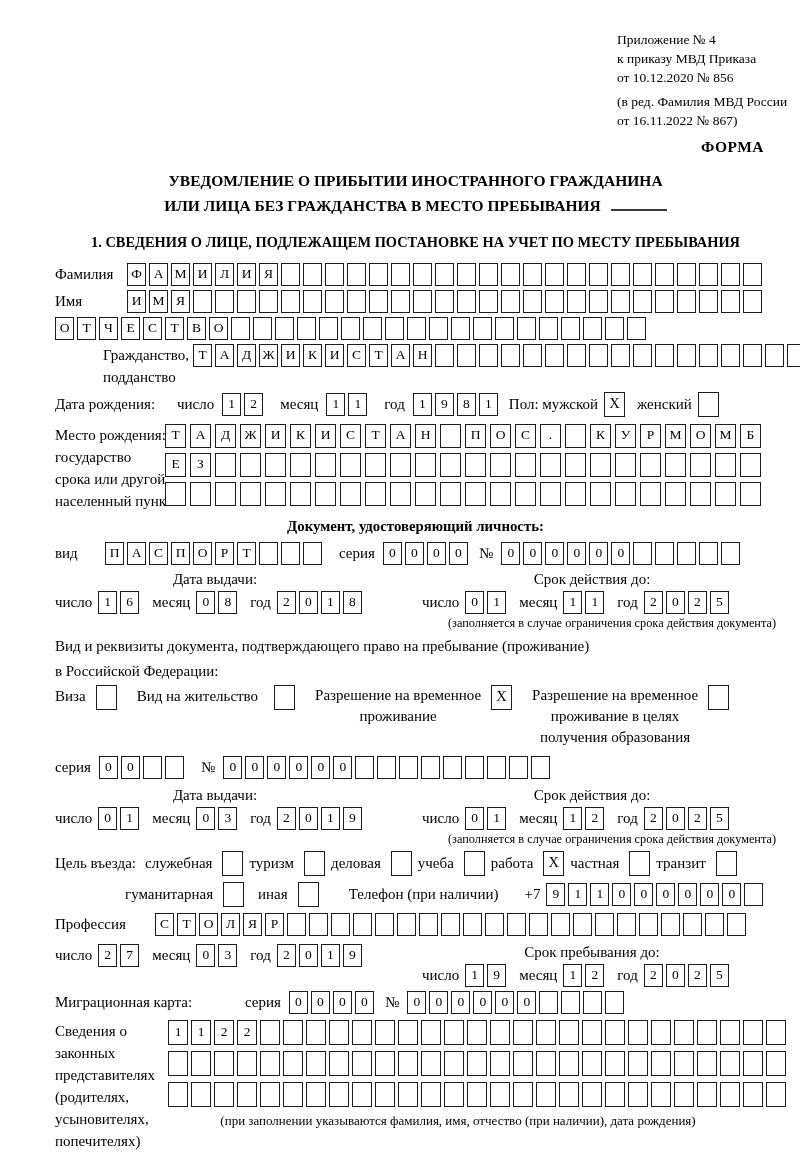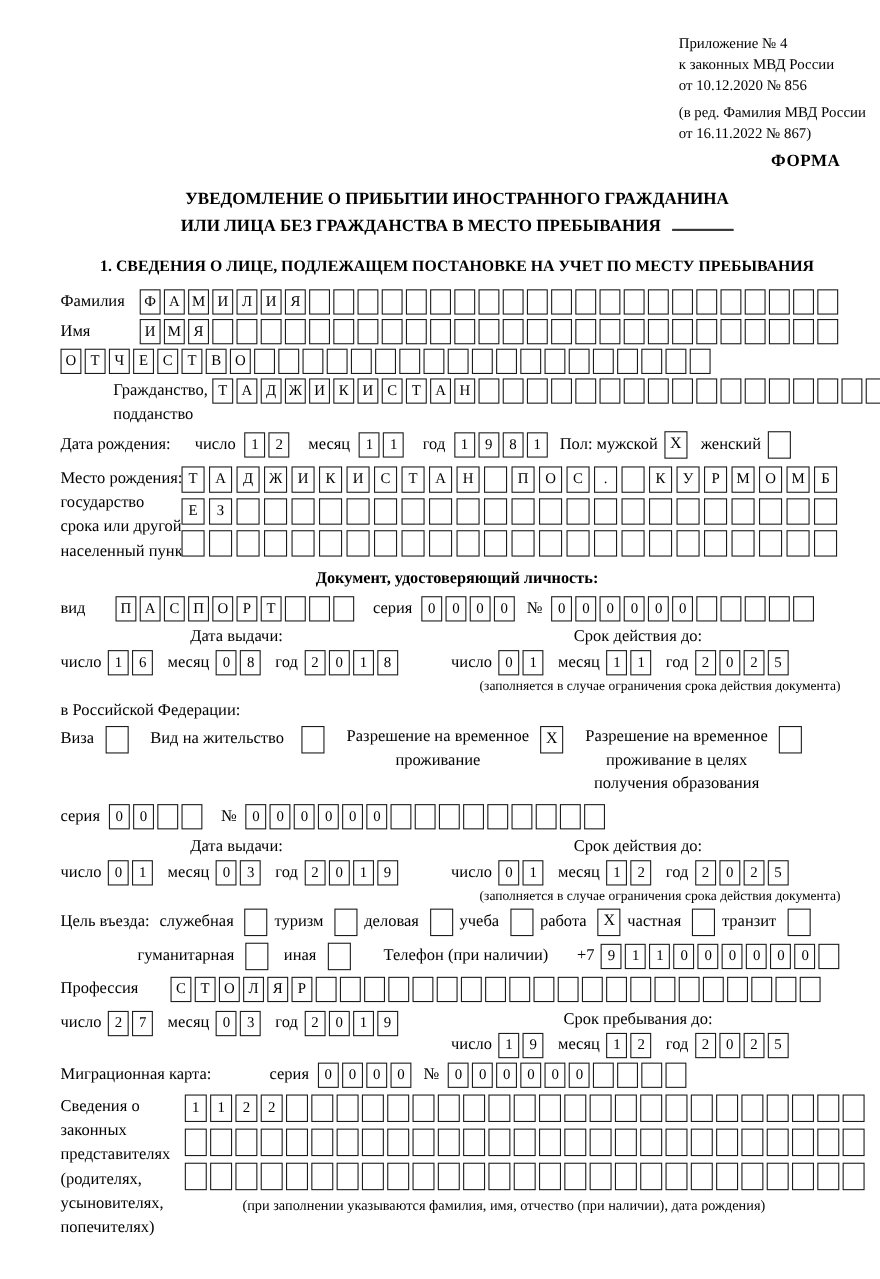--- a/index.html
+++ b/index.html
@@ -40,21 +40,21 @@
   .legalrow .cell { width:20px; height:25px; line-height:21px; }
   .cbx { margin:0 6px; }
   .cbx .cell { width:21px; height:25px; line-height:21px; font-size:14.5px; margin-right:0; }
 
   .mr8  { margin-right:8px; }
   .mr14 { margin-right:14px; }
   .cellstack .cells { display:block; margin-bottom:5px; }
 
   .center-bold { text-align:center; font-weight:bold; font-size:14.8px; margin:6px 0 7px 0; }
 
-  .twocol { display:flex; align-items:flex-start; margin-bottom:4px; }
+  .twocol { display:flex; align-items:flex-start; margin-bottom:4px;gap:12px; }
   .colL { flex:0 0 355px; }
   .colR { flex:1; }
   .colhead { text-align:center; font-size:15px; line-height:20px; width:320px; }
   .colR .colhead { width:340px; }
   .colcells { display:flex; align-items:center; margin-top:2px; }
   .colcells .lbl { margin-right:6px; }
   .colcells .cells { margin-right:10px; }
   .colnote { font-size:12.3px; margin-top:2px; width:380px; text-align:center; white-space:nowrap; }
 
   .para { font-size:15px; line-height:23px; margin-bottom:2px; }
@@ -73,21 +73,21 @@
   .legalrows .cells { display:block; margin-bottom:6px; }
   .legal-note { font-size:13px; text-align:center; width:580px; margin-top:4px; white-space:nowrap; }
 </style>
 </head>
 <body>
 
 <div class="page">
 
   <div class="appendix">
     <div>Приложение № 4</div>
-    <div>к законных МВД России</div>
+    <div>к приказу МВД Приказа</div>
     <div>от 10.12.2020 № 856</div>
   </div>
   <div class="edition">
     <div>(в ред. Фамилия МВД России</div>
     <div>от 16.11.2022 № 867)</div>
   </div>
   <div class="forma">ФОРМА</div>
 
   <div class="title">
     <div>УВЕДОМЛЕНИЕ О ПРИБЫТИИ ИНОСТРАННОГО ГРАЖДАНИНА</div>
@@ -177,20 +177,21 @@
           <span class="cells"><span class="cell">0</span><span class="cell">1</span></span>
           <span class="lbl">месяц</span>
           <span class="cells"><span class="cell">1</span><span class="cell">1</span></span>
           <span class="lbl">год</span>
           <span class="cells"><span class="cell">2</span><span class="cell">0</span><span class="cell">2</span><span class="cell">5</span></span>
         </div>
         <div class="colnote">(заполняется в случае ограничения срока действия документа)</div>
       </div>
     </div>
 
+    <div class="para">Вид и реквизиты документа, подтверждающего право на пребывание (проживание)</div>
     <div class="para">в Российской Федерации:</div>
 
     <div class="permitrow">
       <span class="lbl">Виза</span>
       <span class="cells cbx"><span class="cell"></span></span>
       <span class="lbl gapL">Вид на жительство</span>
       <span class="cells cbx" style="margin-left:12px;"><span class="cell"></span></span>
       <div class="multiline gapL">
         <div>Разрешение на временное</div>
         <div>проживание</div>

